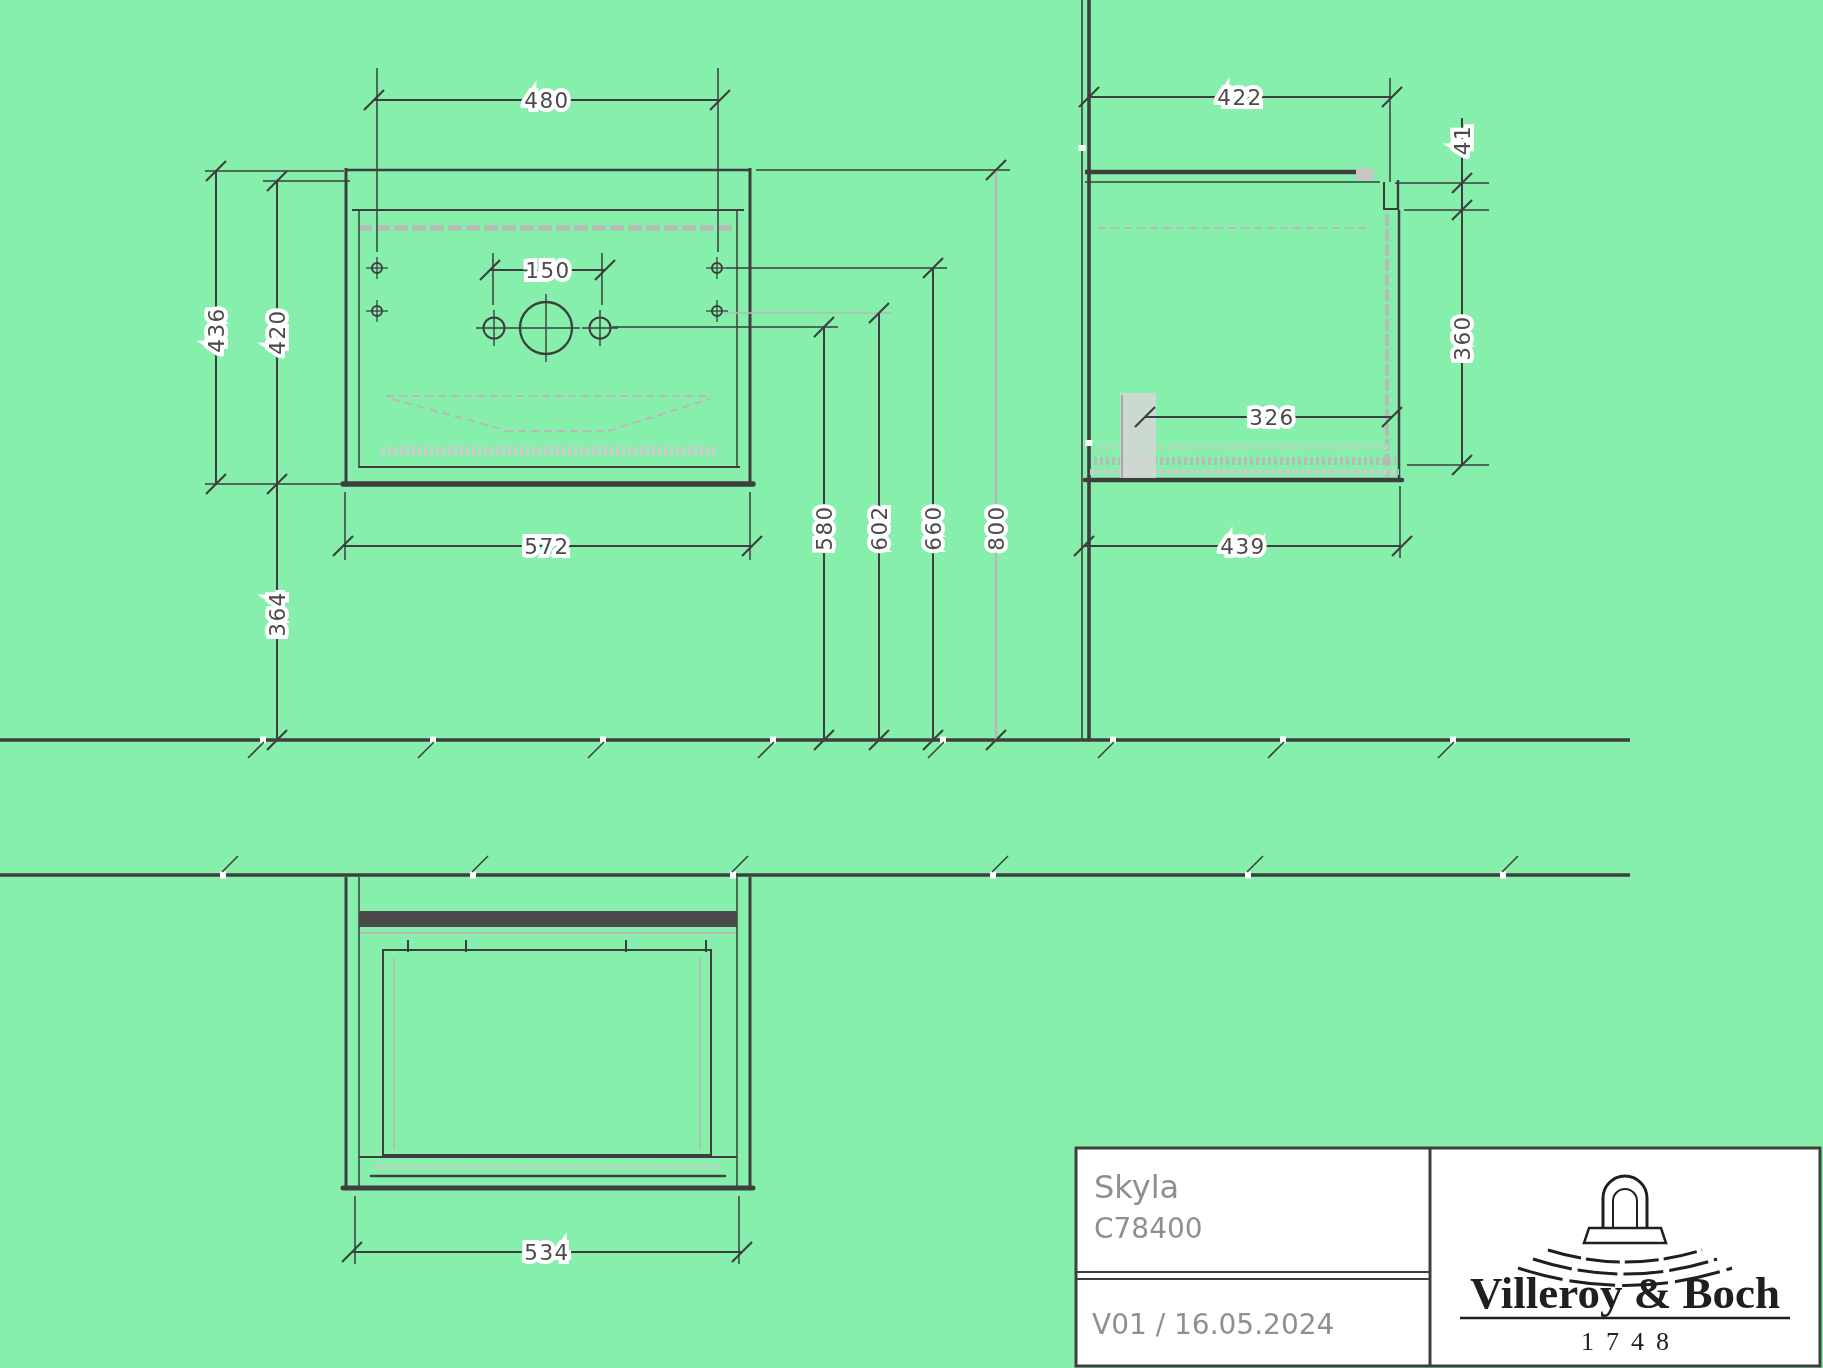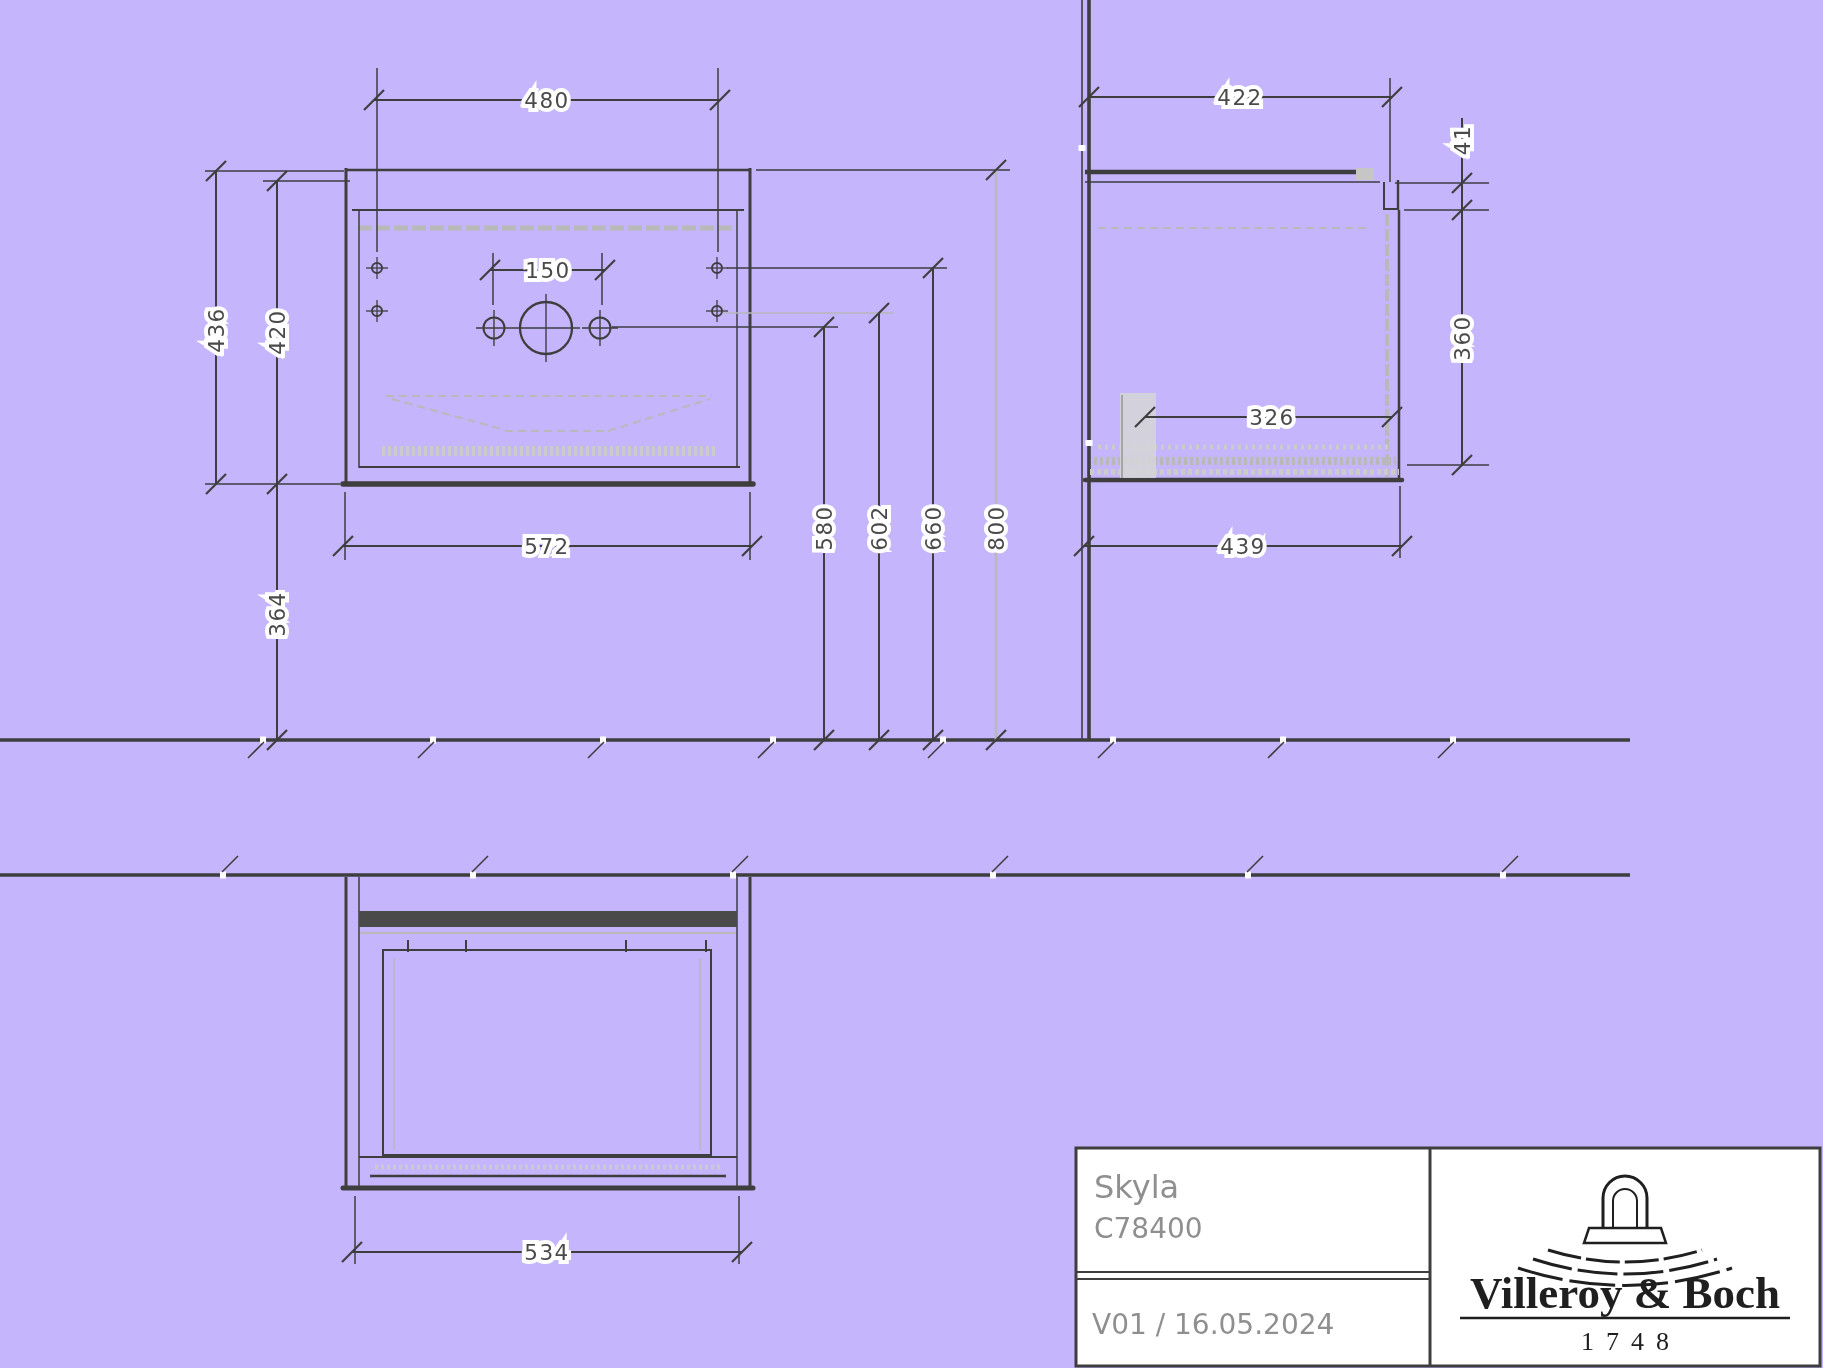--- a/index.html
+++ b/index.html
@@ -1,16 +1,16 @@
 <!DOCTYPE html>
 <html><head>
 <meta charset="utf-8">
 <style>
   html,body { margin:0; padding:0; background:#ffffff; }
-  #stage { position:relative; width:1823px; height:1368px; background:#c4b5fd; overflow:hidden;
+  #stage { position:relative; width:1823px; height:1368px; background:#86efac; overflow:hidden;
            font-family:"DejaVu Sans", sans-serif; }
   svg { display:block; }
   .ln  { stroke:#3e3e3e; fill:none; }
   .lt  { stroke:#b9b9b9; fill:none; }
   .lt2 { stroke:#cbcbcb; fill:none; }
   .dim-label { font:21.5px "DejaVu Sans", sans-serif; fill:#4a4a4a;
                stroke:#ffffff; stroke-width:8px; paint-order:stroke;
                text-anchor:middle; dominant-baseline:central; letter-spacing:1.5px; }
   .tb-text   { font:32px "DejaVu Sans", sans-serif; fill:#8f8f8f; }
   .tb-text-sm{ font:28px "DejaVu Sans", sans-serif; fill:#8f8f8f; }

